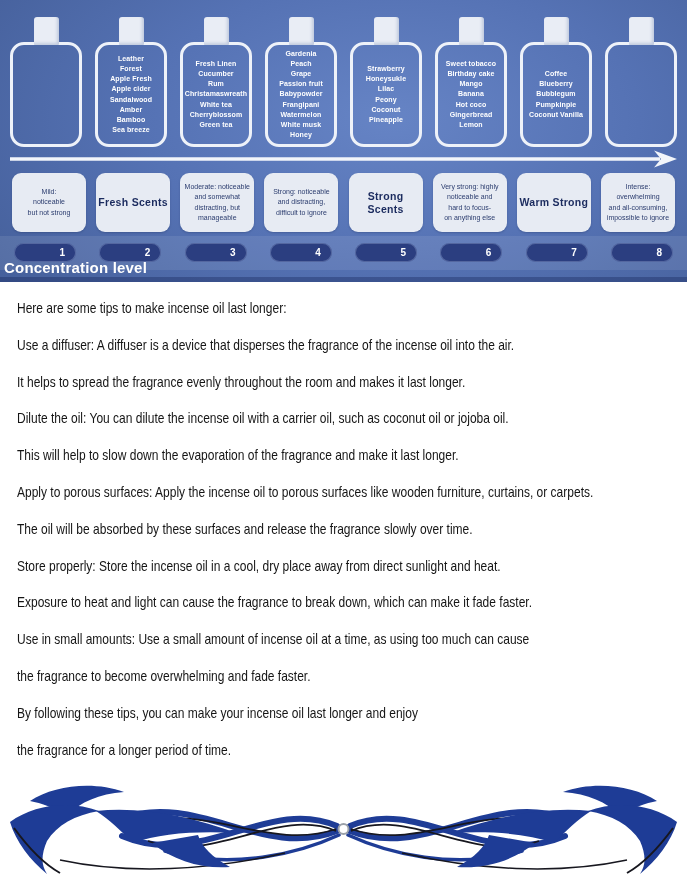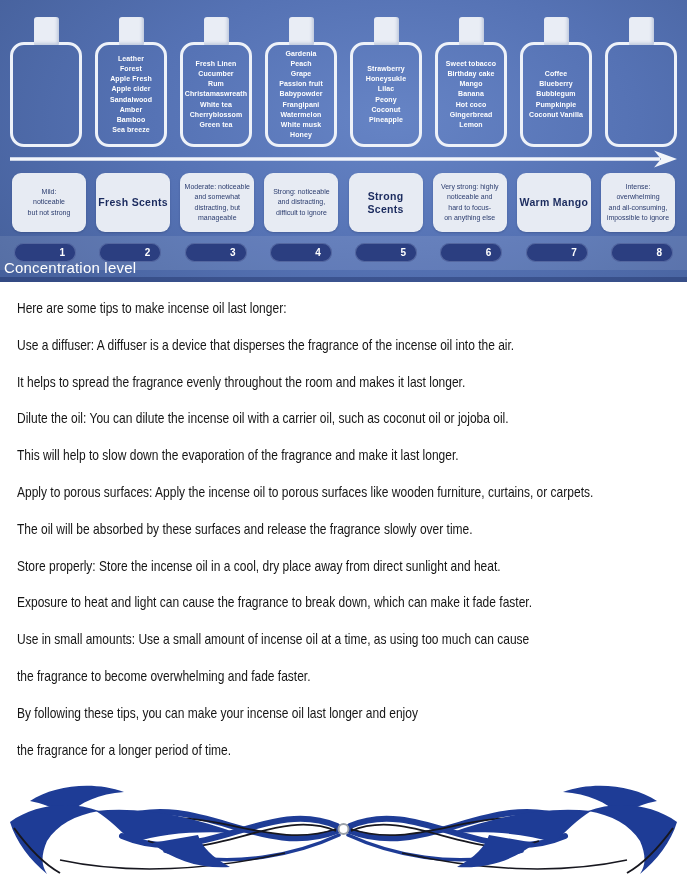--- a/index.html
+++ b/index.html
@@ -69,21 +69,21 @@
   .pill-slot { width:74px; display:flex; justify-content:center; }
   .pill {
     width:62px; height:19px; box-sizing:border-box; border-radius:10px;
     background:#2b3e80; box-shadow:inset 0 0 0 1px rgba(160,180,220,0.35);
     color:#ffffff; font-size:10px; font-weight:bold;
     text-align:right; line-height:19px; padding-right:11px;
   }
 
   .axis-label {
     position:absolute; left:4px; bottom:6px;
-    color:#ffffff; font-weight:normal; font-size:15px; letter-spacing:0.2px;
+    color:#ffffff; font-weight:bold; font-size:15px; letter-spacing:0.2px;
   }
 
   
   .tips { position:absolute; top:300px; left:17px; width:660px; }
   .tips p {
     margin:0 0 20.8px 0; font-size:15px; line-height:16px; color:#151515;
     white-space:nowrap; transform:scaleX(0.8); transform-origin:0 50%;
   }
 
   
@@ -182,21 +182,21 @@
 distracting, but
 manageable</div>
       <div class="level-box">Strong: noticeable
 and distracting,
 difficult to ignore</div>
       <div class="level-box title">Strong Scents</div>
       <div class="level-box">Very strong: highly
 noticeable and
 hard to focus-
 on anything else</div>
-      <div class="level-box title">Warm Mango</div>
+      <div class="level-box title">Warm Strong</div>
       <div class="level-box">Intense:
 overwhelming
 and all-consuming,
 impossible to ignore</div>
     </div>
 
     <div class="pills-row">
       <div class="pill-slot">
           <div class="pill">1</div>
         </div>

